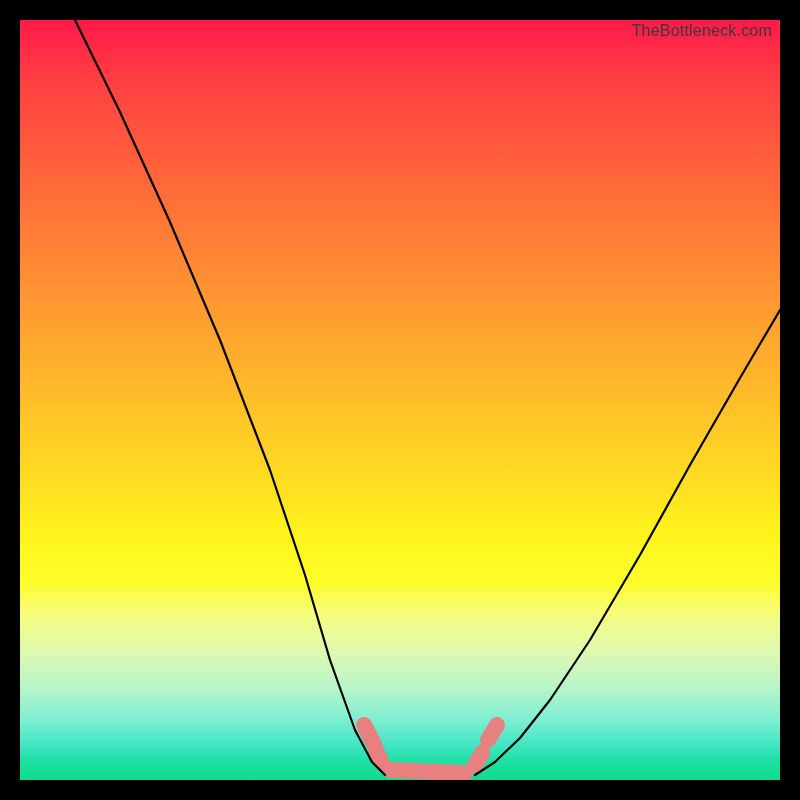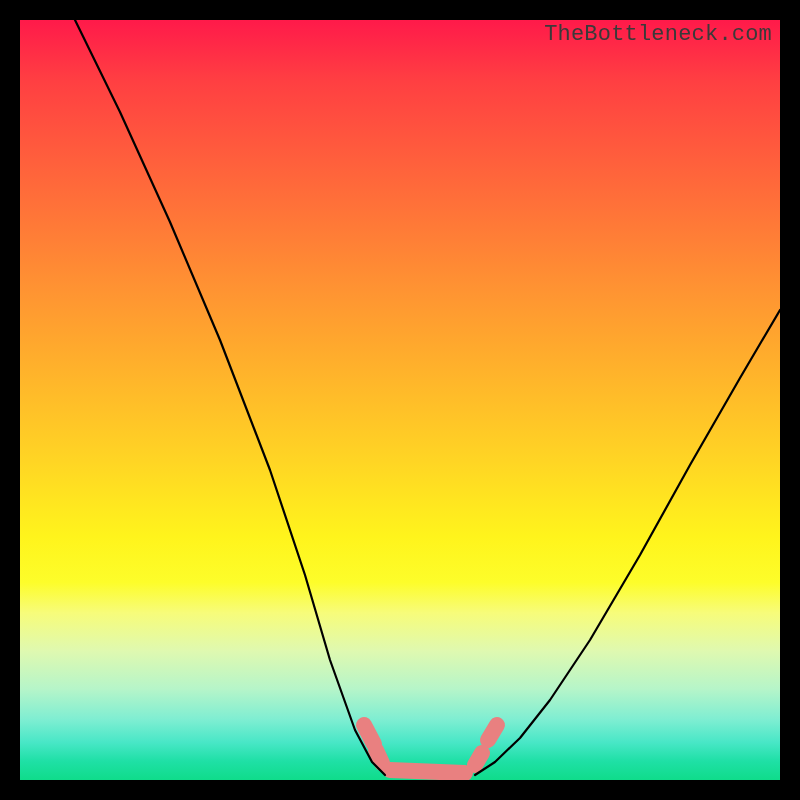--- a/index.html
+++ b/index.html
@@ -41,25 +41,24 @@
       #1fe0a6 97.5%,
       #0fdc8a 100%
     );
     overflow: hidden;
   }
   .watermark {
     position: absolute;
     top: 2px;
     right: 8px;
     color: #3a3a3a;
-    font-size: 22px;
+    font-size: 16px;
     font-weight: 500;
     letter-spacing: 0.2px;
     user-select: none;
-    font-family: Liberation Mono, monospace;
   }
   svg.curves {
     position: absolute;
     left: 0;
     top: 0;
     width: 760px;
     height: 760px;
   }
 </style>
 </head>

